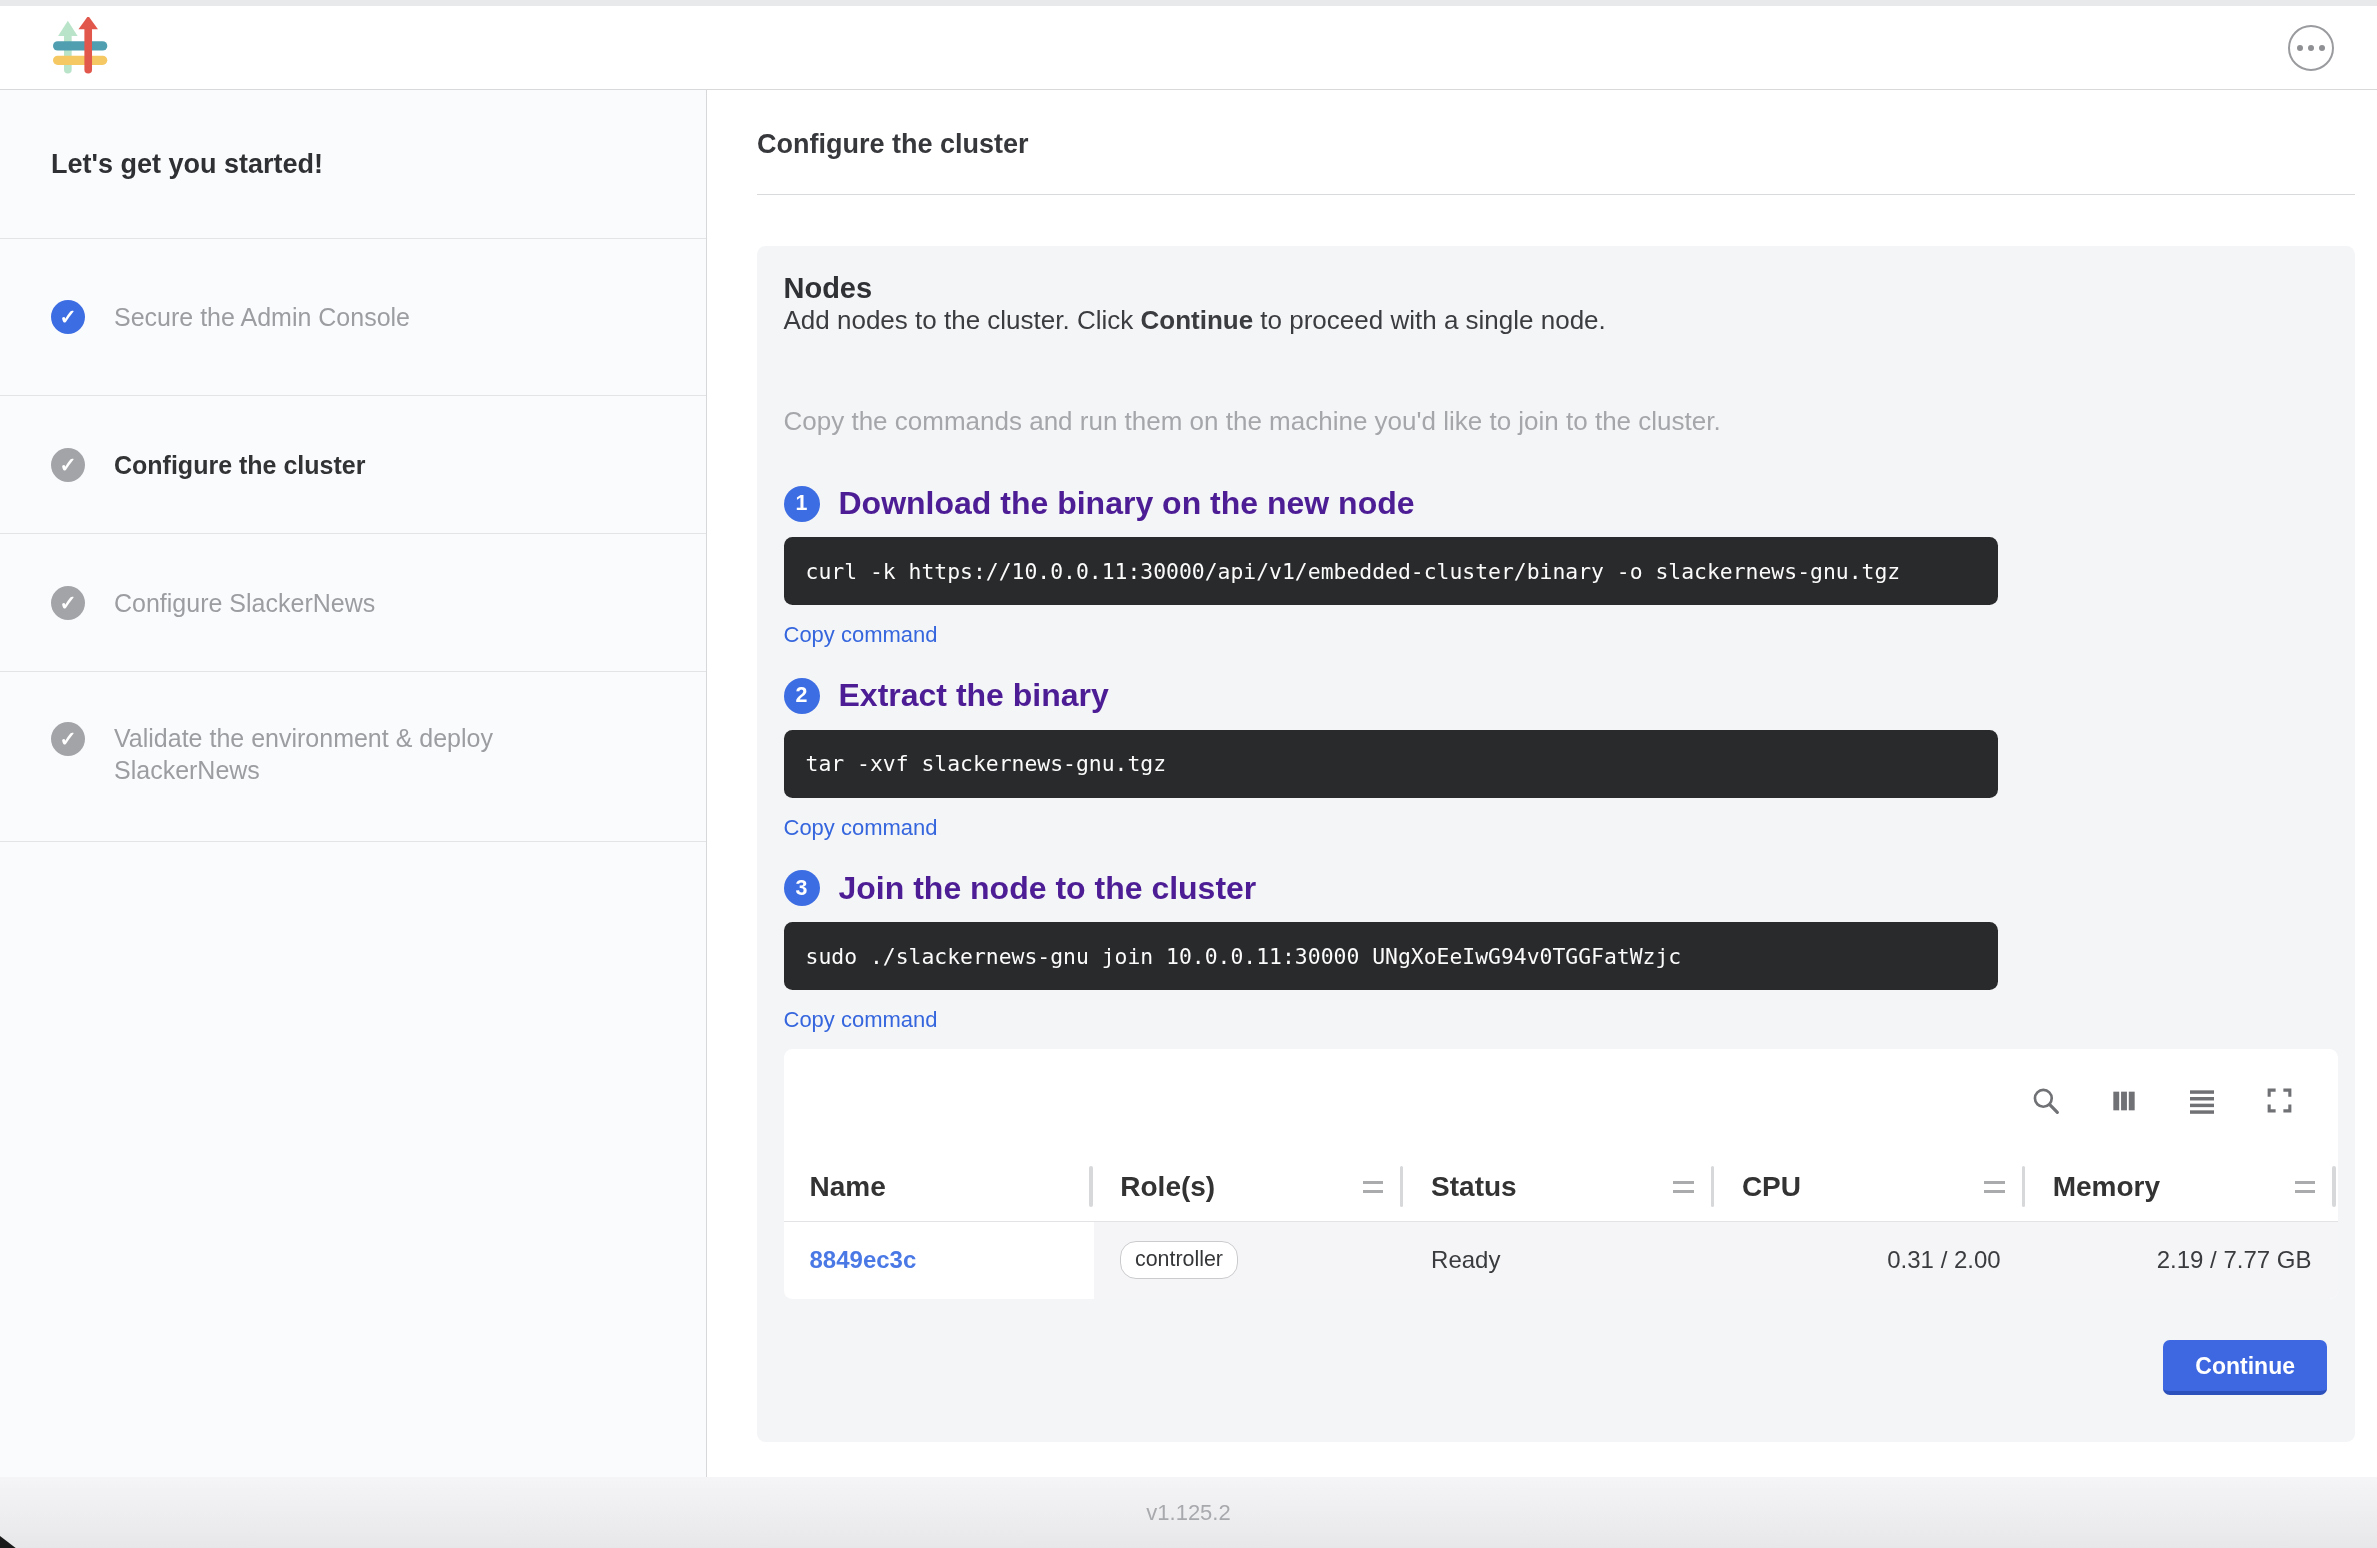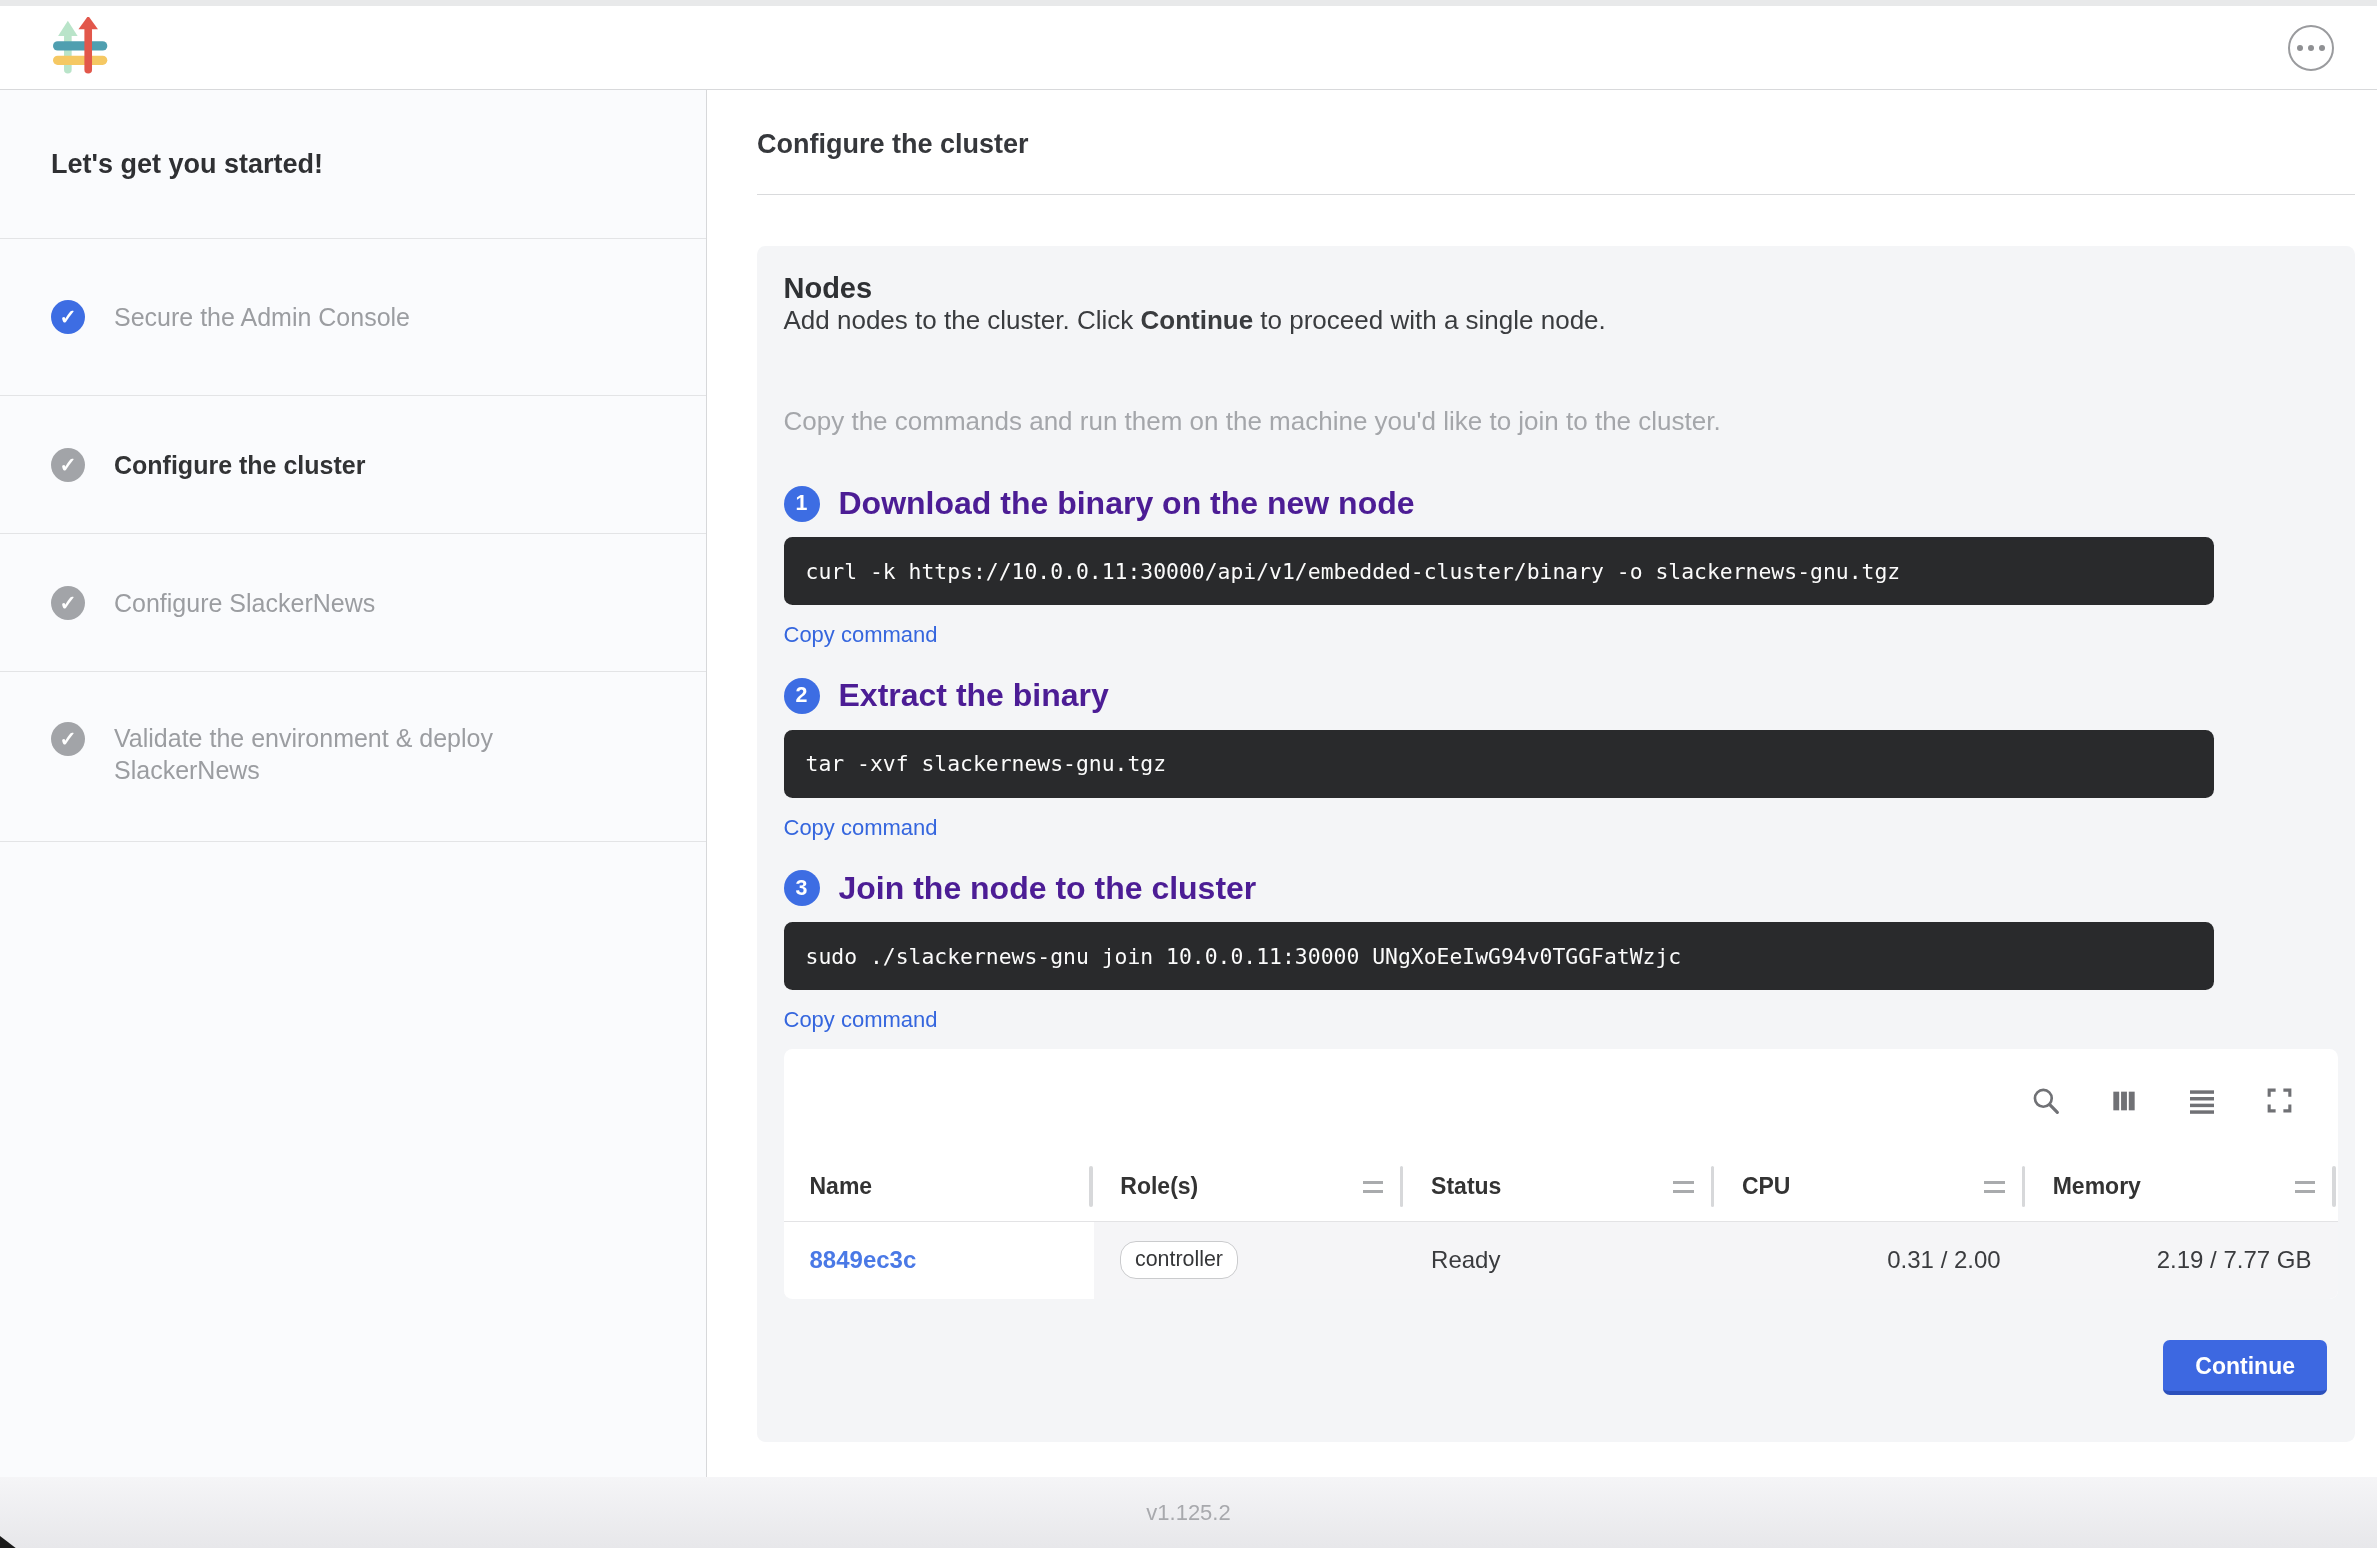--- a/index.html
+++ b/index.html
@@ -33,30 +33,30 @@
 
   .card { margin-top:51px; background:#f4f5f7; border-radius:8.5px; padding:26px 27px 0 26.5px; height:1196px; position:relative; }
   .card-title { font-size:29px; font-weight:bold; color:#2f3134; }
   .intro { font-size:26px; color:#3a3c3f; }
   .intro b { font-weight:bold; }
   .instruction { margin-top:70px; font-size:26px; color:#a4a6aa; }
 
   .step-head { display:flex; align-items:center; gap:19px; margin-top:48px; }
   .step-num { flex:0 0 36px; width:36px; height:36px; border-radius:50%; background:#3d6de3; color:#fff; display:flex; align-items:center; justify-content:center; font-size:21.4px; font-weight:bold; }
   .step-title { font-size:32px; font-weight:bold; color:#4c1d95; }
-  .codebox { margin-top:15.4px; width:1430px; height:68px; background:#292a2c; border-radius:8.5px; display:flex; align-items:center; padding:0 22px; }
+  .codebox { margin-top:15.4px; width:1214px; height:68px; background:#292a2c; border-radius:8.5px; display:flex; align-items:center; padding:0 22px; }
   .codebox code { font-family:"DejaVu Sans Mono", monospace; font-size:21.4px; color:#fbfbfb; white-space:nowrap; }
   .copy-link { display:inline-block; margin-top:17px; font-size:22px; color:#3566de; text-decoration:none; cursor:pointer; }
   .step-block { margin-bottom:12px; }
 
   .table-card { margin-top:15.4px; width:1554px; background:#fff; border-radius:8.5px; overflow:hidden; }
   .grid-toolbar { height:104px; display:flex; align-items:center; justify-content:flex-end; gap:44px; padding-right:41px; }
   .tool-btn { background:none; border:none; cursor:pointer; width:34px; height:34px; display:flex; align-items:center; justify-content:center; }
   .thead { display:flex; height:68px; }
-  .hcell { flex:1; display:flex; align-items:center; padding-left:26px; font-size:23px; font-weight:bold; color:#333; position:relative; cursor:pointer; }
+  .hcell { flex:1; display:flex; align-items:center; padding-left:26px; font-size:28px; font-weight:bold; color:#333; position:relative; cursor:pointer; }
   .hcell .spacer { flex:1; }
   .colmenu { width:20.5px; height:12px; border-top:3.4px solid #a9abad; border-bottom:3.4px solid #a9abad; margin-right:17px; cursor:pointer; }
   .sep { width:3.4px; height:41px; border-radius:2.6px; background:#d7d8da; margin-right:1.7px; }
   .trow { display:flex; height:78px; border-top:1.7px solid #e3e3e5; background:#f5f5f7; }
   .tcell { flex:1; display:flex; align-items:center; padding:0 26px; font-size:24px; color:#3a3b3e; }
   .tcell.first { background:#fff; }
   .tcell.num { justify-content:flex-end; }
   .node-link { color:#4a79e6; font-weight:bold; text-decoration:none; cursor:pointer; }
   .chip { border:1.7px solid #cacbcd; background:#fff; border-radius:16px; padding:4.3px 13.7px 6px; font-size:21.4px; color:#353638; }
 

